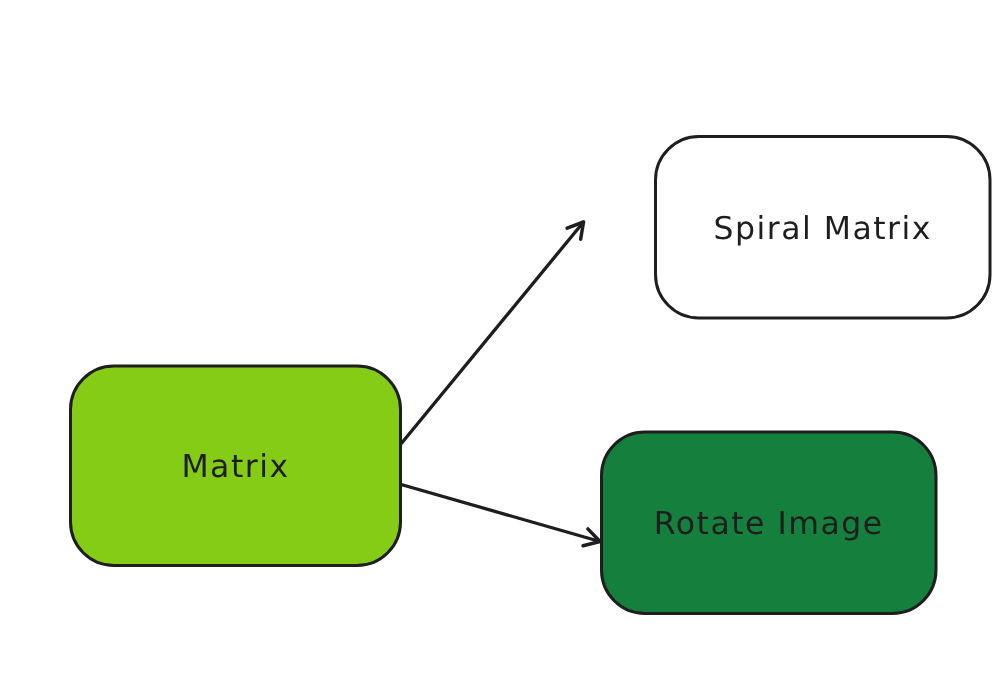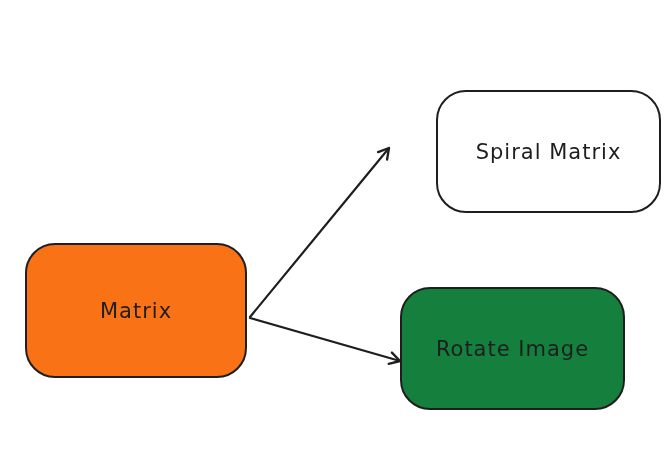--- a/index.html
+++ b/index.html
@@ -72,21 +72,21 @@
       <marker id="arrowhead" viewBox="0 0 16 16" refX="12.5" refY="8" markerWidth="17" markerHeight="17" markerUnits="userSpaceOnUse" orient="auto">
         <path d="M3,2.5 L12.5,8 L3,13.5" fill="none" stroke-width="2.2" stroke-linecap="round" stroke-linejoin="round" stroke="#1e1e1e"></path>
       </marker>
     </defs>
 
     <line x1="250" y1="317" x2="389" y2="148" stroke-width="2.2" stroke-linecap="round" marker-end="url(#arrowhead)" stroke="#1e1e1e"></line>
 
     <line x1="250" y1="318" x2="400" y2="361" stroke-width="2.2" stroke-linecap="round" marker-end="url(#arrowhead)" stroke="#1e1e1e"></line>
   </svg>
 
-  <div class="node node-matrix" style="background-color: #f97316; border-color: rgb(30, 30, 30);">
+  <div class="node node-matrix" style="background-color: #84cc16; border-color: rgb(30, 30, 30); margin-left: 21px;">
     <span class="node-label" style="color: rgb(30, 30, 30);">Matrix</span>
   </div>
 
   <div class="node node-spiral-matrix" style="background-color: rgb(255, 255, 255); border-color: rgb(30, 30, 30);">
     <span class="node-label" style="color: rgb(30, 30, 30);">Spiral Matrix</span>
   </div>
 
   <div class="node node-rotate-image" style="background-color: #15803d; border-color: rgb(30, 30, 30);">
     <span class="node-label" style="color: rgb(30, 30, 30);">Rotate Image</span>
   </div>

